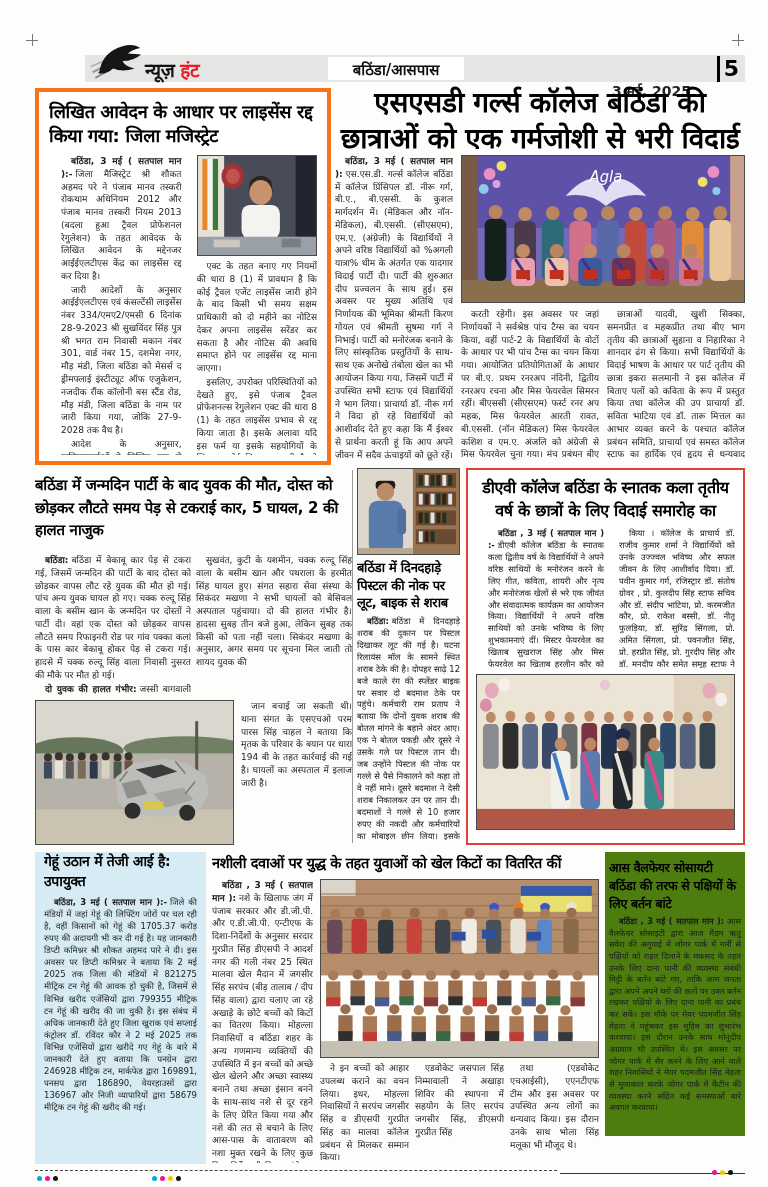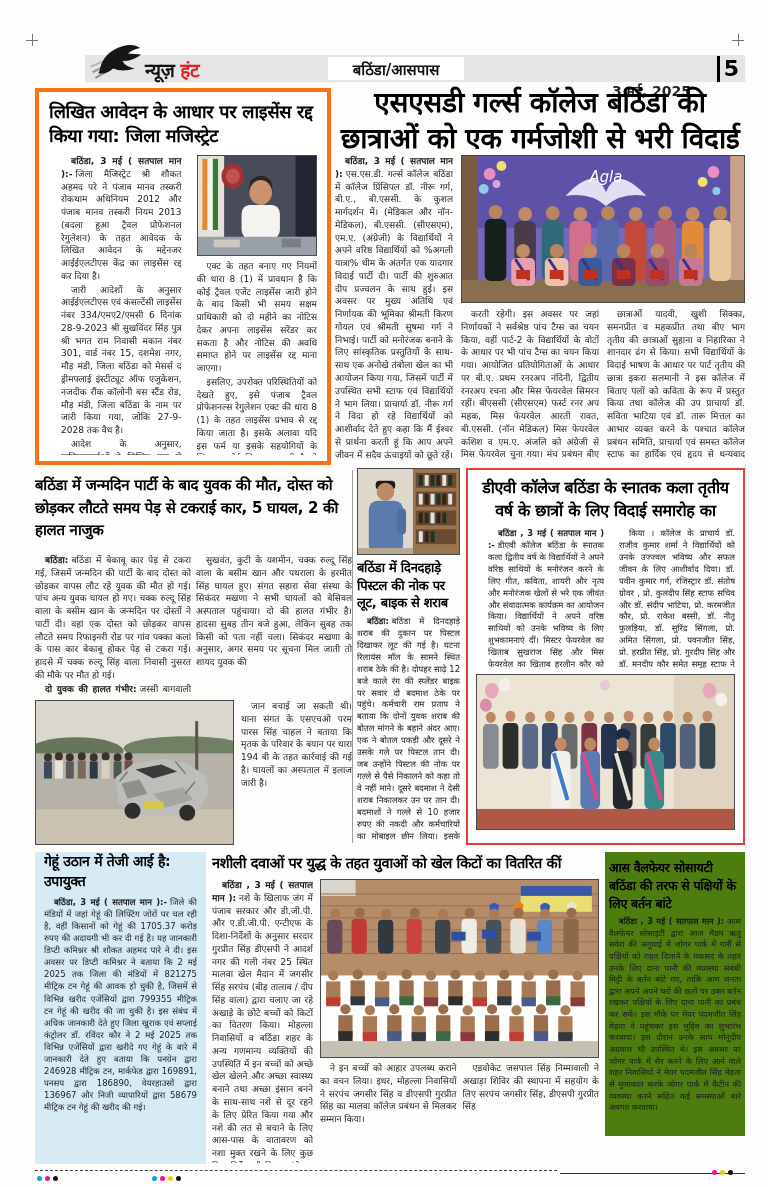--- a/index.html
+++ b/index.html
@@ -532,20 +532,23 @@
             <rect y="162" width="272" height="16" fill="#c6c0b2"></rect>
           </svg>
         </div>
         <div class="sports-lower bt">
           <div class="col">
               <p>ने इन बच्चों को आहार उपलब्ध कराने का वचन लिया। इधर, मोहल्ला निवासियों ने सरपंच जगसीर सिंह व डीएसपी गुरप्रीत सिंह का मालवा कॉलेज प्रबंधन से मिलकर सम्मान किया।</p>
             </div>
           <div class="col">
               <p>एडवोकेट जसपाल सिंह निम्मावाली ने अखाड़ा शिविर की स्थापना में सहयोग के लिए सरपंच जगसीर सिंह, डीएसपी गुरप्रीत सिंह</p>
             </div>
+          <div class="col">
+              <p>तथा (एडवोकेट एचआईसी), एएनटीएफ टीम और इस अवसर पर उपस्थित अन्य लोगों का धन्यवाद किया। इस दौरान उनके साथ भोला सिंह मलूका भी मौजूद थे।</p>
+            </div>
         </div>
       </div>
     </div>
   </section>
 
   <section class="art art-birds">
     <div class="hl">आस वैलफेयर सोसायटी बठिंडा की तरफ से पक्षियों के लिए बर्तन बांटे</div>
     <div class="bt">
       <p><b class="dl">बठिंडा , 3 मई ( सतपाल मान ):</b><span>आस वैलफेयर सोसाइटी द्वारा आज मैडम ऋतु सवेरा की अगुवाई में जोगर पार्क में गर्मी से पक्षियों को राहत दिलाने के मकसद के तहत उनके लिए दाना पानी की व्यवस्था संबंधी मिट्टी के बर्तन बांटे गए, ताकि आम जनता द्वारा अपने अपने घरों की छतों पर उक्त बर्तन रखकर पक्षियों के लिए दाना पानी का प्रबंध कर सकें। इस मौके पर मेयर पदमजीत सिंह मेहता ने पहुंचकर इस मुहिम का शुभारंभ करवाया। इस दौरान उनके साथ मोनूदीप अग्रवाल भी उपस्थित थे। इस अवसर पर जोगर पार्क में सैर करने के लिए आने वाले शहर निवासियों ने मेयर पदमजीत सिंह मेहता से मुलाकात करके जोगर पार्क में कैंटीन की व्यवस्था करने सहित कई समस्याओं बारे अवगत करवाया।</span></p>
     </div>

